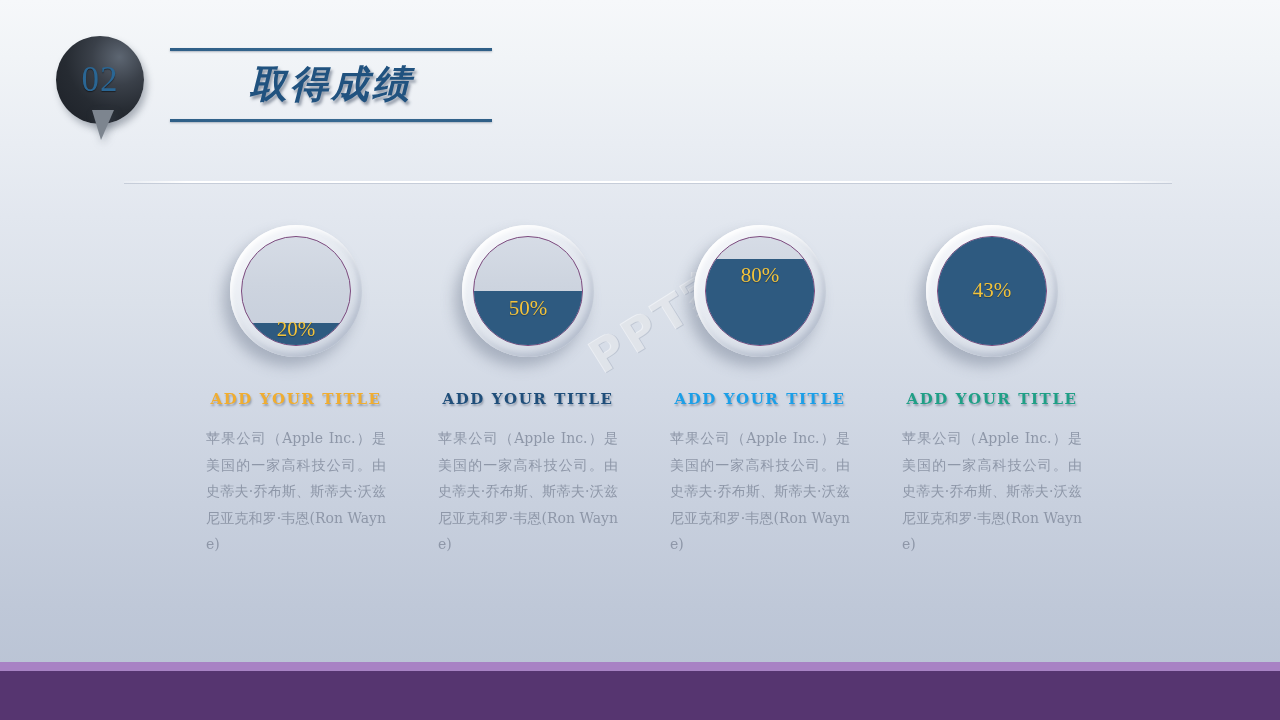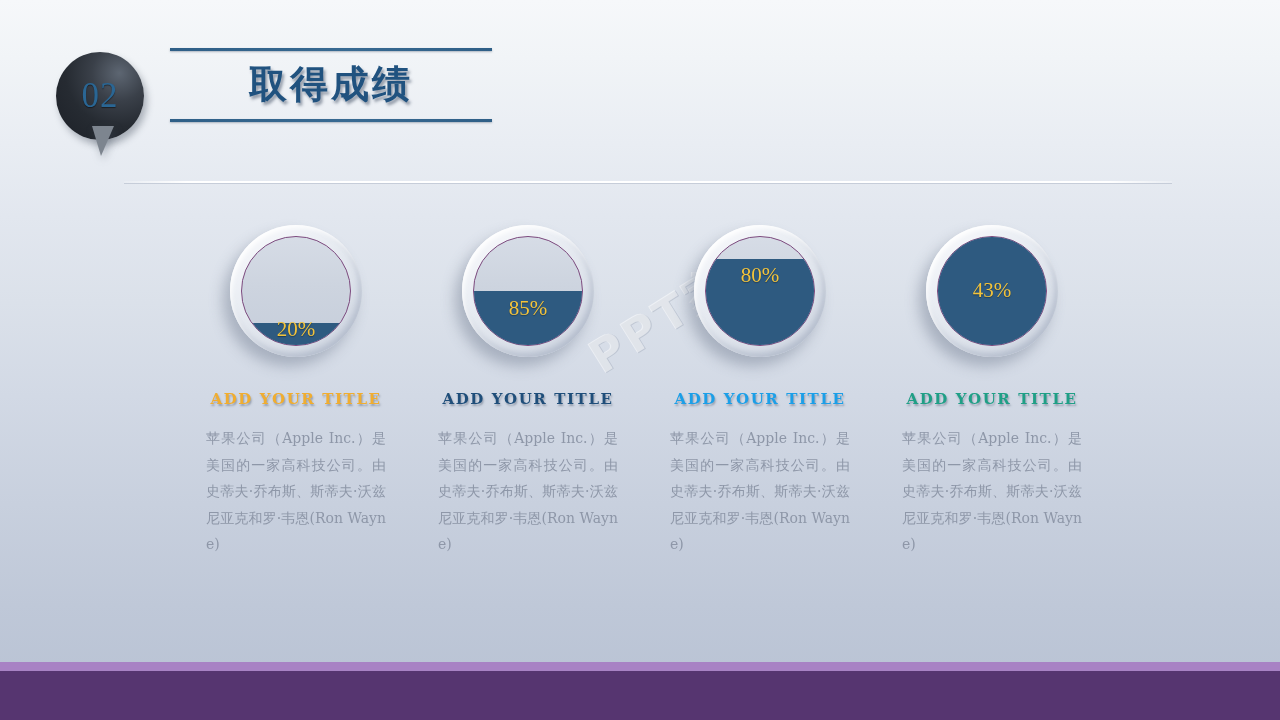--- a/index.html
+++ b/index.html
@@ -29,21 +29,21 @@
     width:260px;height:160px;
     transform:rotate(-32deg);
     font-family:"DejaVu Sans","Liberation Sans",sans-serif;
     font-size:46px;font-weight:bold;letter-spacing:4px;
     color:rgba(255,255,255,.52);
     text-shadow:1px 1px 0 rgba(120,130,150,.25);
     pointer-events:none;user-select:none;white-space:nowrap;
   }
 
   
-  .badge-wrap{position:absolute;left:56px;top:52px;width:96px;height:104px;}
+  .badge-wrap{position:absolute;left:56px;top:36px;width:96px;height:104px;}
   .badge-bubble{
     position:absolute;left:0;top:0;width:88px;height:88px;border-radius:50%;
     background:radial-gradient(circle at 72% 24%, #5d6672 0%, #3a4049 30%, #262b32 58%, #1c2027 100%);
     box-shadow:3px 5px 7px rgba(70,80,95,.40);
   }
   .badge-tail{
     position:absolute;left:36px;top:74px;width:0;height:0;
     border-left:9px solid transparent;
     border-right:13px solid transparent;
     border-top:30px solid #7d858f;
@@ -143,21 +143,21 @@
   <div class="watermark">PPT家园</div>
 
   <div class="badge-wrap">
     <div class="badge-bubble"></div>
     <div class="badge-tail"></div>
     <div class="badge-num">02</div>
   </div>
 
   <div class="title-block">
     <div class="title-rule top"></div>
-    <div class="title-text" style="color: rgb(32, 82, 127);">取得成绩</div>
+    <div class="title-text" style="color: rgb(32, 82, 127); font-style: italic;">取得成绩</div>
     <div class="title-rule bottom"></div>
   </div>
 
   <div class="divider"></div>
 
   <div class="columns">
 
     <div class="col">
       <div class="dial-outer">
         <div class="dial-inner" style="border-color: rgb(124, 74, 126);">
@@ -166,21 +166,21 @@
         </div>
       </div>
       <div class="col-title" style="color: rgb(240, 173, 48);">ADD YOUR TITLE</div>
       <div class="col-body" style="color: rgb(142, 151, 168);">苹果公司（Apple Inc.）是美国的一家高科技公司。由史蒂夫·乔布斯、斯蒂夫·沃兹尼亚克和罗·韦恩(Ron Wayne)</div>
     </div>
 
     <div class="col">
       <div class="dial-outer">
         <div class="dial-inner" style="border-color: rgb(124, 74, 126);">
           <div class="dial-fill" style="height: 50%; background: rgb(46, 90, 128);"></div>
-          <div class="dial-label" style="top: 59px; color: rgb(242, 195, 60);">85%</div>
+          <div class="dial-label" style="top: 59px; color: rgb(242, 195, 60);">50%</div>
         </div>
       </div>
       <div class="col-title" style="color: rgb(31, 78, 122);">ADD YOUR TITLE</div>
       <div class="col-body" style="color: rgb(142, 151, 168);">苹果公司（Apple Inc.）是美国的一家高科技公司。由史蒂夫·乔布斯、斯蒂夫·沃兹尼亚克和罗·韦恩(Ron Wayne)</div>
     </div>
 
     <div class="col">
       <div class="dial-outer">
         <div class="dial-inner" style="border-color: rgb(124, 74, 126);">
           <div class="dial-fill" style="height: 80%; background: rgb(46, 90, 128);"></div>

